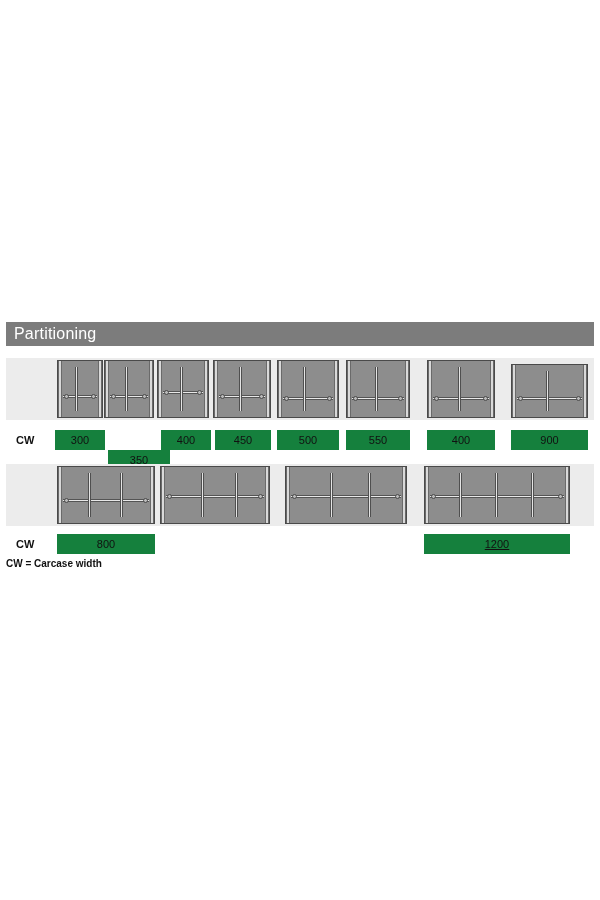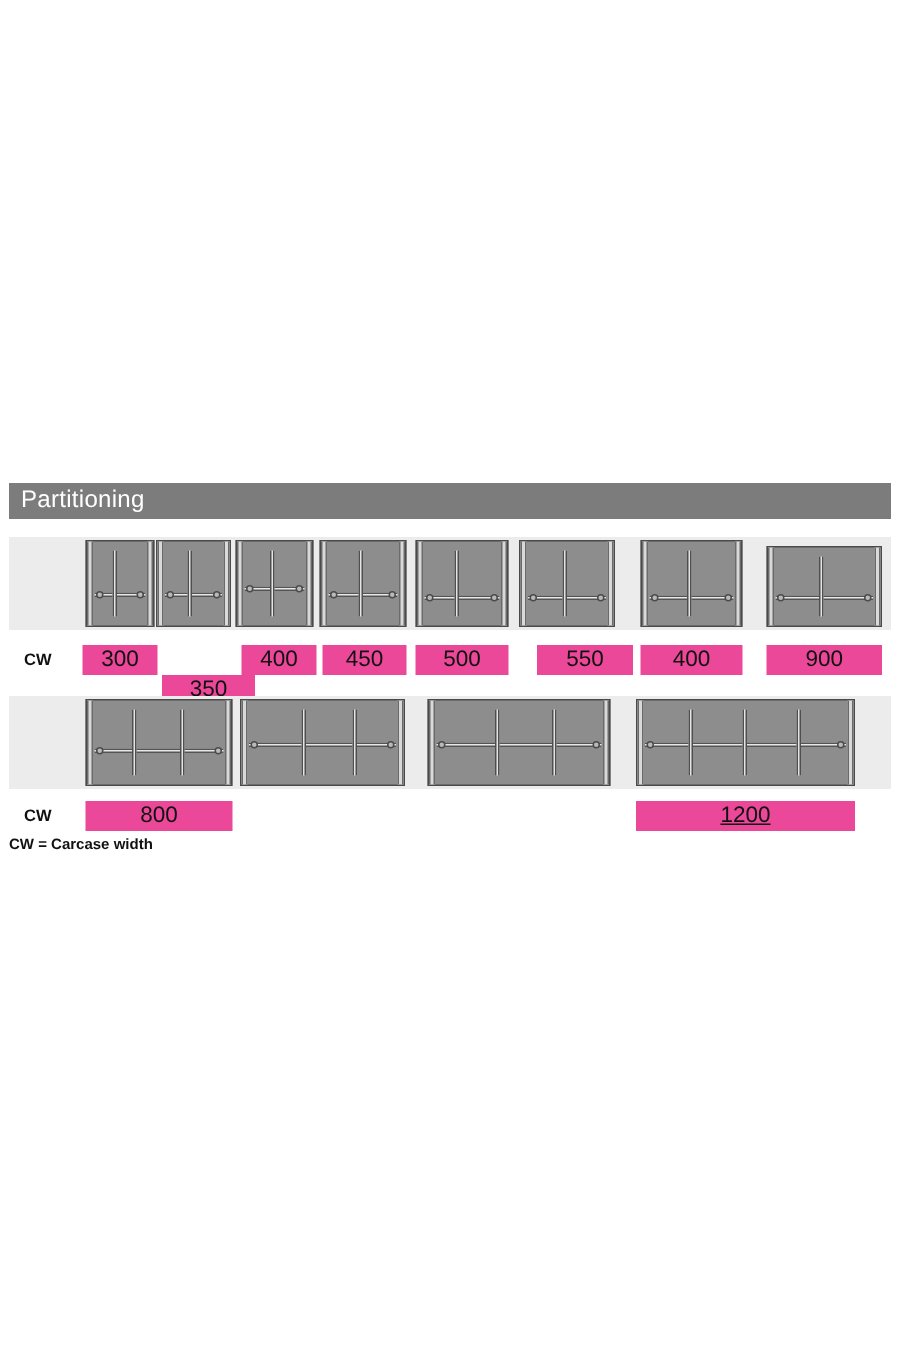--- a/index.html
+++ b/index.html
@@ -57,22 +57,22 @@
     font-weight: bold;
     color: #111111;
     line-height: 20px;
   }
   .cw-1 { left: 16px; top: 430px; }
   .cw-2 { left: 16px; top: 534px; }
 
   .size-cell {
     position: absolute;
     height: 20px;
-    background: #ec4899;
-    font-size: 15px;
+    background: #15803d;
+    font-size: 11px;
     color: #111111;
     text-align: center;
     line-height: 20px;
   }
 
   
   .cab {
     position: absolute;
     box-sizing: border-box;
     background: #8d8d8d;
@@ -216,21 +216,21 @@
     <div class="clip" style="right:6px; top:31px;"></div>
   </div>
 
   <div class="cw-label cw-1">CW</div>
 
   <div class="size-cell" style="left:55px; top:430px; width:50px;">300</div>
   <div class="size-cell" style="left:108px; top:450px; width:62px;">350</div>
   <div class="size-cell" style="left:161px; top:430px; width:50px;">400</div>
   <div class="size-cell" style="left:215px; top:430px; width:56px;">450</div>
   <div class="size-cell" style="left:277px; top:430px; width:62px;">500</div>
-  <div class="size-cell" style="left:358px; top:430px; width:64px;">550</div>
+  <div class="size-cell" style="left:346px; top:430px; width:64px;">550</div>
   <div class="size-cell" style="left:427px; top:430px; width:68px;">400</div>
   <div class="size-cell" style="left:511px; top:430px; width:77px;">900</div>
 
   <div class="band band-row2"></div>
 
   <div class="cab" style="left:57px; top:466px; width:98px; height:58px;">
     <div class="side left"></div>
     <div class="side right"></div>
     <div class="hrail" style="top:32px;"></div>
     <div class="vrail" style="left:30px;"></div>

